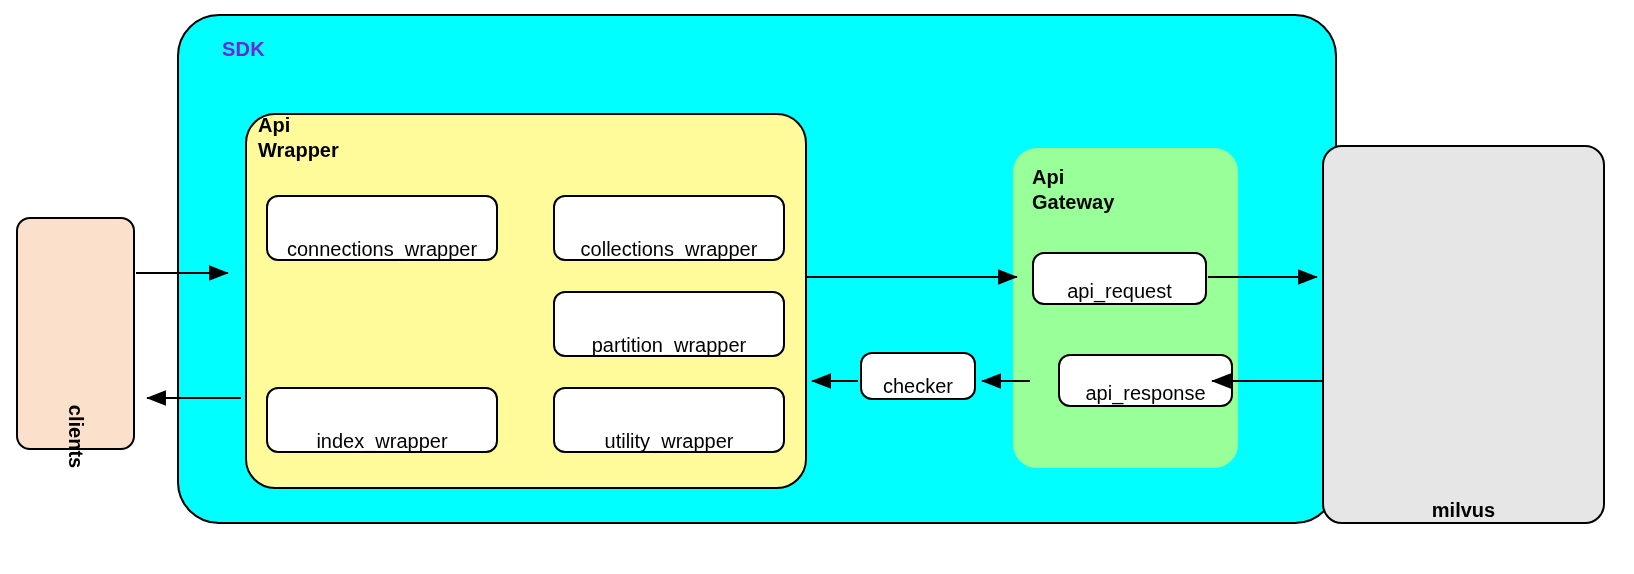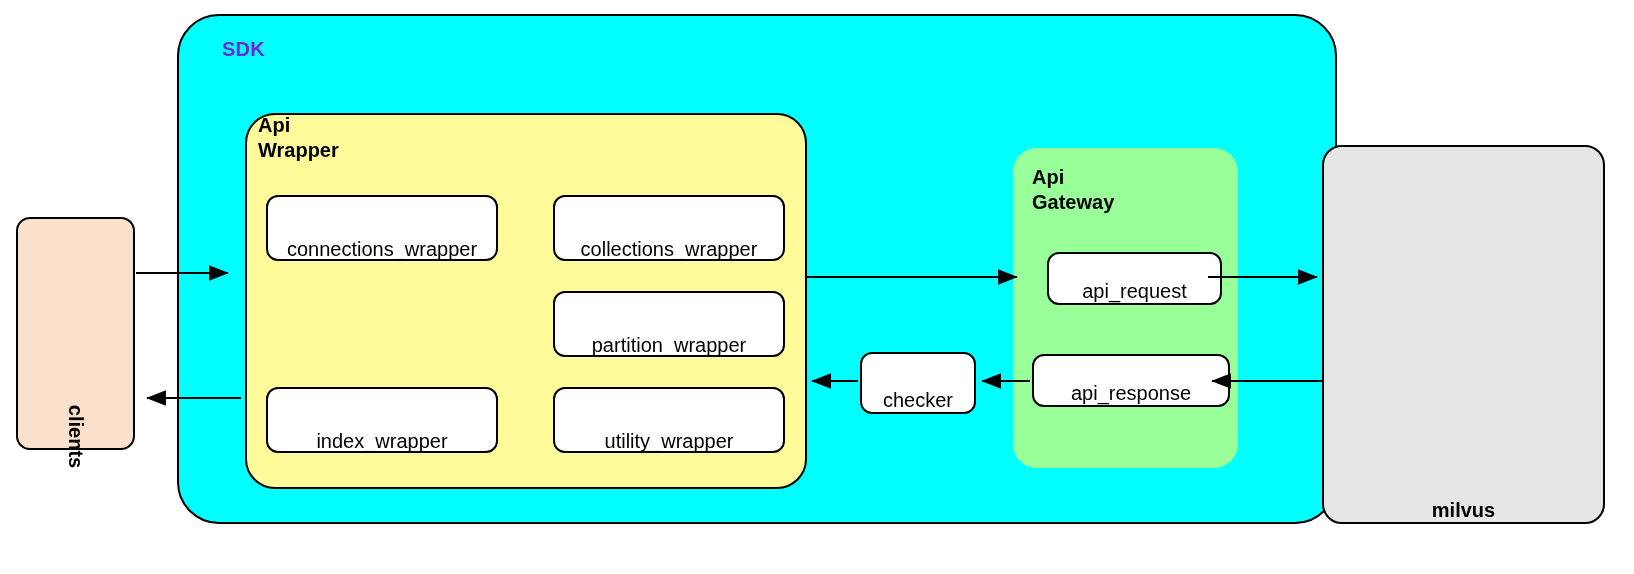--- a/index.html
+++ b/index.html
@@ -81,21 +81,21 @@
   .mod-col-r { left: 553px; width: 232px; }
   .mod-row-1 { top: 195px; height: 66px; }
   .mod-row-2 { top: 291px; height: 66px; }
   .mod-row-3 { top: 387px; height: 66px; }
 
   
   #checker-node {
     left: 860px;
     top: 352px;
     width: 116px;
-    height: 62px;
+    height: 48px;
     background: #ffffff;
     border: 2px solid #000000;
     border-radius: 12px;
     font-size: 20px;
   }
 
   
   #api-gateway-container {
     left: 1013px;
     top: 148px;
@@ -117,26 +117,25 @@
   }
   #api-request-node {
     left: 1032px;
     top: 252px;
     width: 175px;
     height: 53px;
     background: #ffffff;
     border: 2px solid #000000;
     border-radius: 12px;
     font-size: 20px;
-    margin-left: 15px;
   }
   #api-response-node {
-    left: 1032px;
+    left: 1058px;
     top: 354px;
-    width: 198px;
+    width: 175px;
     height: 53px;
     background: #ffffff;
     border: 2px solid #000000;
     border-radius: 12px;
     font-size: 20px;
   }
 
   
   #clients-node {
     left: 16px;

